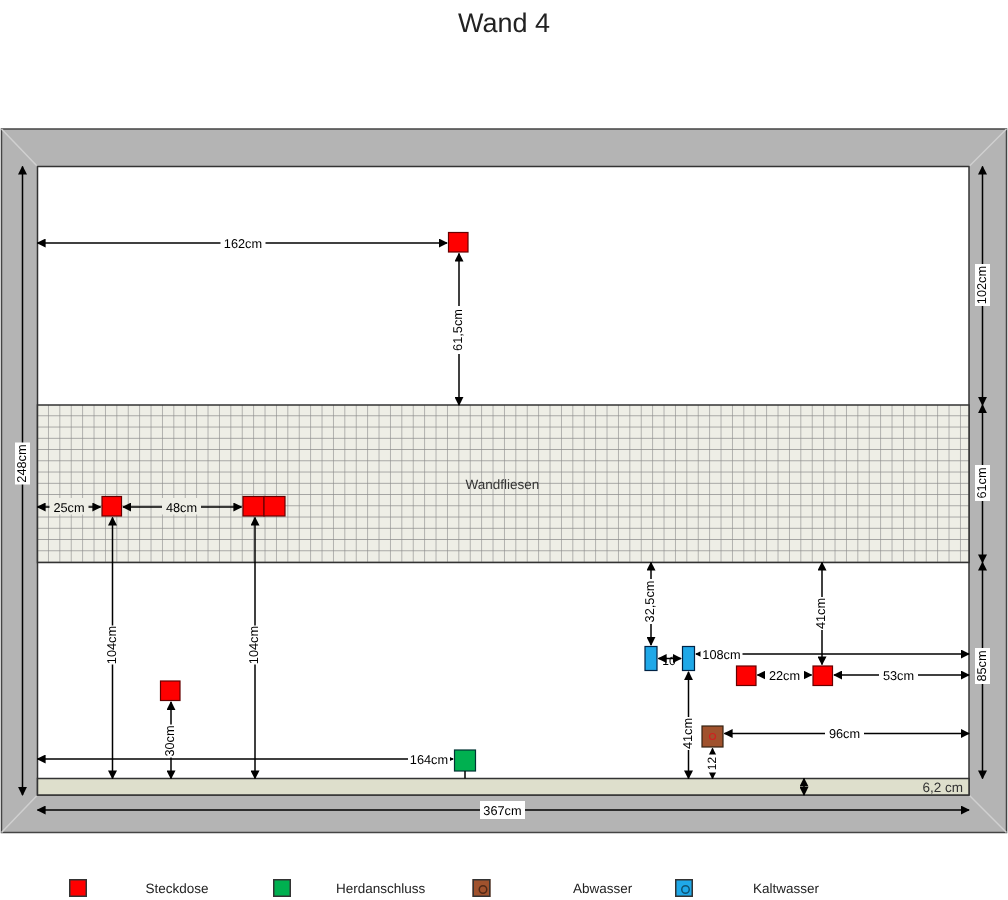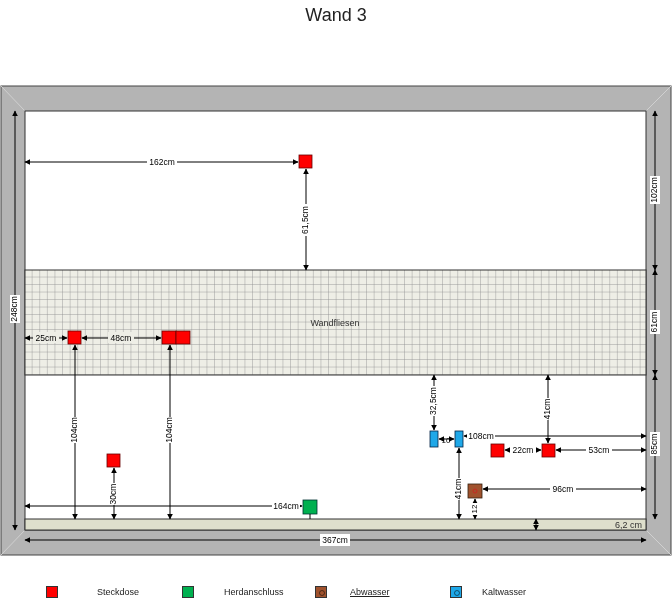--- a/index.html
+++ b/index.html
@@ -7,21 +7,21 @@
   #title{position:absolute;left:0;width:672px;top:5px;text-align:center;font-size:18px;color:#222;}
   #diagram{position:absolute;left:0;top:0;}
   .legend{position:absolute;top:585px;left:0;width:672px;height:15px;font-size:9px;color:#222;}
   .lg-sw{position:absolute;top:1px;width:12px;height:12px;border:1px solid #333;box-sizing:border-box;}
   .lg-lb{position:absolute;top:2px;}
   .lg-sw .dot{position:absolute;left:3px;top:3px;width:4px;height:4px;border-radius:50%;border:1px solid rgba(0,0,0,0.5);}
 </style>
 </head>
 <body>
 
-<div id="title">Wand 3</div>
+<div id="title">Wand 4</div>
 
 <svg id="diagram" width="672" height="600" xmlns="http://www.w3.org/2000/svg">
   <defs>
     <marker id="ah" viewBox="0 0 10 10" refX="9" refY="5" markerWidth="6" markerHeight="6" orient="auto-start-reverse">
       <path d="M0,0 L10,5 L0,10 z" fill="#000"></path>
     </marker>
     <pattern id="tiles" width="7.6" height="7.5" patternUnits="userSpaceOnUse" x="25" y="270">
       <rect width="7.6" height="7.5" fill="#eeeee6"></rect>
       <path d="M7.6,0 L7.6,7.5 M0,7.5 L7.6,7.5" stroke="#8a8a8a" stroke-width="0.8"></path>
     </pattern>
@@ -175,18 +175,18 @@
 </svg>
 
 <div class="legend">
   <div class="lg-sw" style="left:46px;background:#ff0000;"></div>
   <span class="lg-lb" style="left:97px;">Steckdose</span>
   <div class="lg-sw" style="left:182px;background:#00b050;"></div>
   <span class="lg-lb" style="left:224px;text-align:right;">Herdanschluss</span>
   <div class="lg-sw" style="left:315px;background:#a0522d;">
       <span class="dot"></span>
     </div>
-  <span class="lg-lb" style="left:350px;text-decoration:underline;">Abwasser</span>
+  <span class="lg-lb" style="left:382px;">Abwasser</span>
   <div class="lg-sw" style="left:450px;background:#1fa8e8;">
       <span class="dot"></span>
     </div>
-  <span class="lg-lb" style="left:482px;">Kaltwasser</span>
+  <span class="lg-lb" style="left:502px;">Kaltwasser</span>
 </div>
 
 </body></html>

